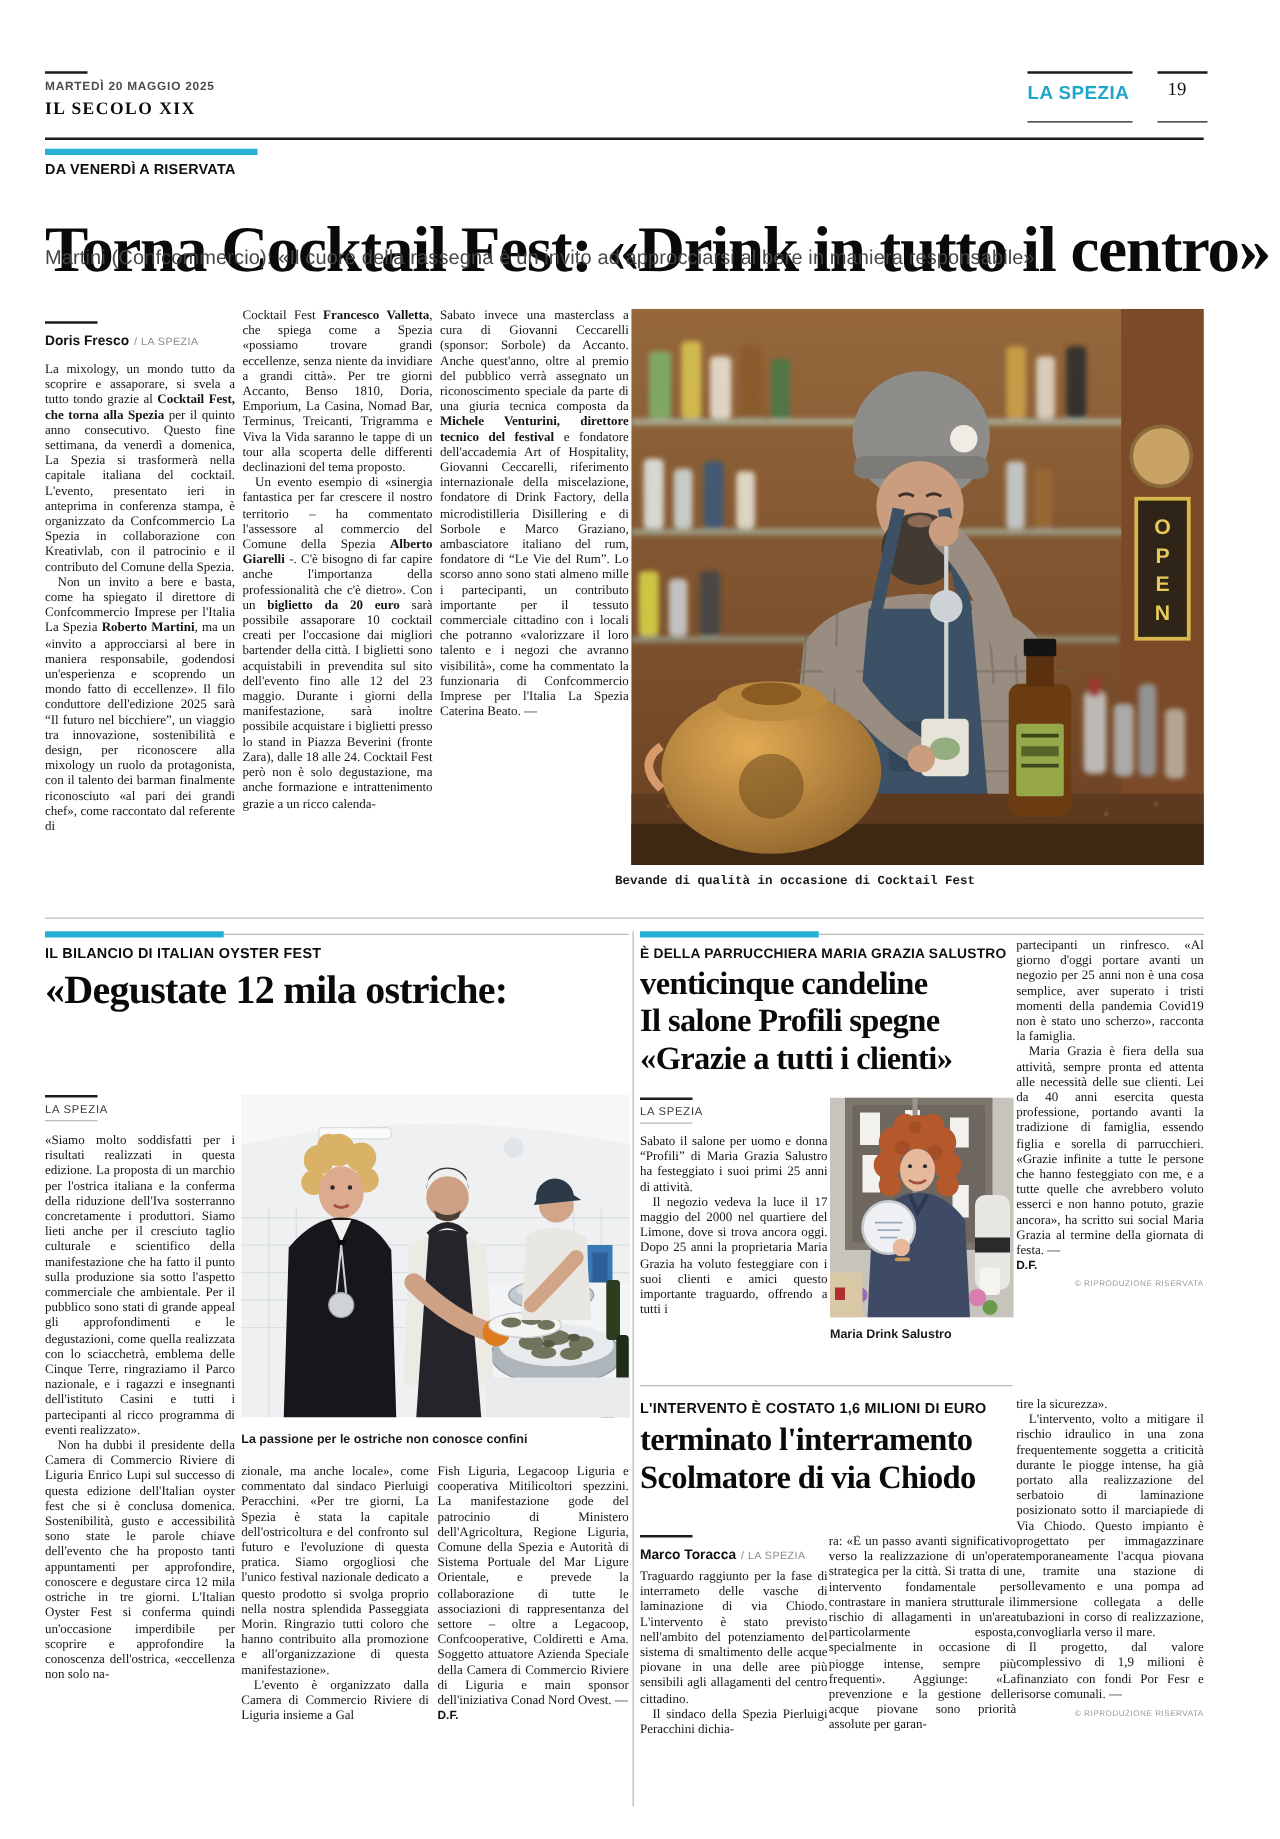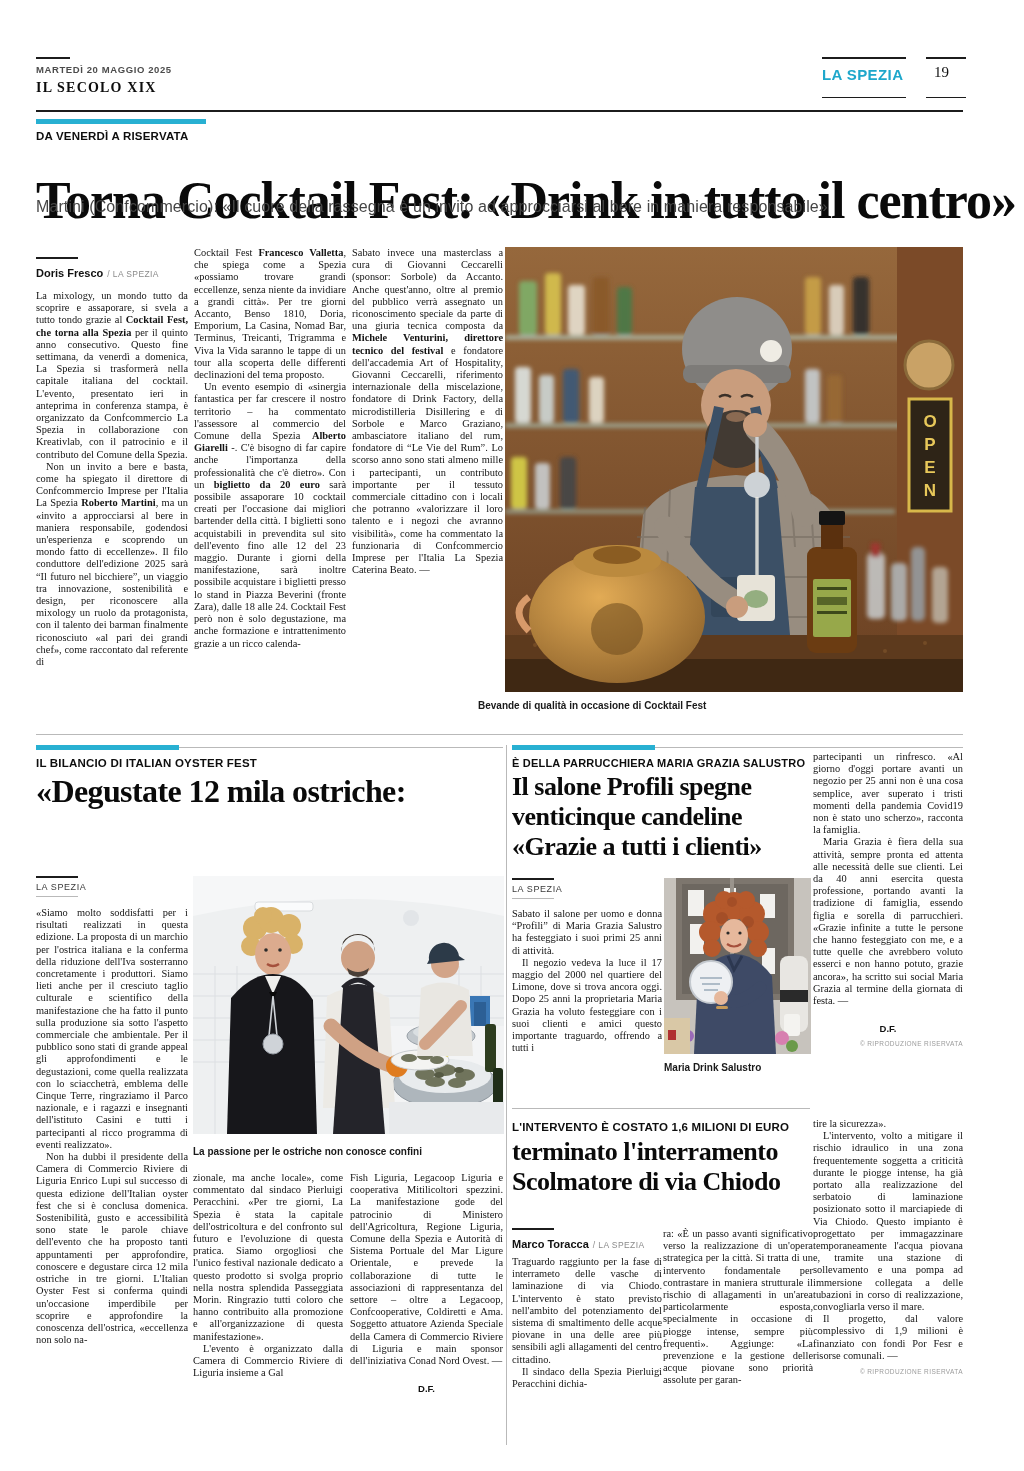--- a/index.html
+++ b/index.html
@@ -25,21 +25,21 @@
   .subhead{font-family:"Liberation Sans",sans-serif;font-size:16px;color:#454545;letter-spacing:.1px;}
   .place{font-family:"Liberation Sans",sans-serif;font-size:9px;color:#3a3a3a;letter-spacing:.6px;}
   .byname{font-family:"Liberation Sans",sans-serif;font-size:11px;font-weight:bold;color:#111;}
   .byplace{font-family:"Liberation Sans",sans-serif;font-size:8.5px;color:#8a8a8a;letter-spacing:.4px;}
   .bodycol{font-size:10.4px;line-height:12.2px;text-align:justify;hyphens:auto;overflow:hidden;}
   .bodycol p{margin:0;}
   .bodycol p + p{text-indent:10px;}
   .bodycol b{font-weight:bold;}
   .caption{font-family:"Liberation Sans",sans-serif;font-weight:bold;font-size:10px;color:#1a1a1a;}
   .sig{font-family:"Liberation Sans",sans-serif;font-weight:bold;font-size:9.5px;
-       text-align:center;margin-top:16px;color:#111;}
+       text-align:left;margin-top:0;color:#111;}
   .copyright{font-family:"Liberation Sans",sans-serif;font-size:6.5px;color:#9b9b9b;
              text-align:right;letter-spacing:.4px;margin-top:6px;}
   .photo svg{display:block;}
 </style>
 </head>
 <body>
 
 <div class="page">
 
   <div class="abs rule-dark" style="left:36px;top:57px;width:34px;height:2px;"></div>
@@ -181,21 +181,21 @@
       <rect x="312" y="364" width="30" height="3" fill="#3c481a"></rect>
       <g filter="url(#blur2)" opacity="0.8">
         <rect x="362" y="306" width="18" height="66" rx="5" fill="#cfd6da"></rect>
         <rect x="386" y="316" width="16" height="58" rx="5" fill="#b8c2c8"></rect>
         <rect x="406" y="300" width="14" height="74" rx="5" fill="#9aa6ae"></rect>
         <rect x="366" y="296" width="9" height="14" fill="#a83030"></rect>
         <rect x="427" y="320" width="16" height="56" rx="5" fill="#c2bcae"></rect>
       </g>
     </svg>
   </div>
-  <div class="abs caption" style="left:478px;top:700px;width:458px;">Bevande di qualità in occasione di Cocktail Fest</div>
+  <div class="abs caption" style="left:492px;top:700px;width:458px;font-family:Liberation Mono, monospace;">Bevande di qualità in occasione di Cocktail Fest</div>
 
   <div class="abs rule-light" style="left:36px;top:734px;width:927px;height:1px;"></div>
   <div class="abs rule-light" style="left:506px;top:745px;width:1px;height:700px;"></div>
 
   <div class="abs rule-light" style="left:36px;top:747px;width:467px;height:1px;"></div>
   <div class="abs cyanbar" style="left:36px;top:745px;width:143px;background:#28b0d2;"></div>
   <div class="abs kicker" style="left:36px;top:757px;">IL BILANCIO DI ITALIAN OYSTER FEST</div>
   <div class="abs hl hl-l" style="left:36px;top:773px;width:467px;">
     <div>«Degustate 12 mila ostriche:</div>
   </div>
@@ -296,22 +296,22 @@
     <div class="bodycol" style="width:153px;max-height:235px;">
         <p><span>Fish Liguria, Legacoop Liguria e cooperativa Mitilicoltori spezzini. La manifestazione gode del patrocinio di Ministero dell'Agricoltura, Regione Liguria, Comune della Spezia e Autorità di Sistema Portuale del Mar Ligure Orientale, e prevede la collaborazione di tutte le associazioni di rappresentanza del settore – oltre a Legacoop, Confcooperative, Coldiretti e Ama. Soggetto attuatore Azienda Speciale della Camera di Commercio Riviere di Liguria e main sponsor dell'iniziativa Conad Nord Ovest. —</span></p>
       </div>
     <div class="sig">D.F.</div>
   </div>
 
   <div class="abs rule-light" style="left:512px;top:747px;width:451px;height:1px;"></div>
   <div class="abs cyanbar" style="left:512px;top:745px;width:143px;background:#28b0d2;"></div>
   <div class="abs kicker" style="left:512px;top:757px;font-size:11px;">È DELLA PARRUCCHIERA MARIA GRAZIA SALUSTRO</div>
   <div class="abs hl hl-m" style="left:512px;top:772px;width:298px;">
+    <div>venticinque candeline</div>
     <div>Il salone Profili spegne</div>
-    <div>venticinque candeline</div>
     <div>«Grazie a tutti i clienti»</div>
   </div>
   <div class="abs rule-dark" style="left:512px;top:878px;width:42px;height:2px;"></div>
   <div class="abs place" style="left:512px;top:884px;">LA SPEZIA</div>
   <div class="abs rule-light" style="left:512px;top:898px;width:42px;height:1px;"></div>
   <div class="abs bodycol" style="left:512px;top:908px;width:150px;height:192px;">
       <p><span>Sabato il salone per uomo e donna “Profili” di Maria Grazia Salustro ha festeggiato i suoi primi 25 anni di attività.</span></p>
       <p><span>Il negozio vedeva la luce il 17 maggio del 2000 nel quartiere del Limone, dove si trova ancora oggi. Dopo 25 anni la proprietaria Maria Grazia ha voluto festeggiare con i suoi clienti e amici questo importante traguardo, offrendo a tutti i</span></p>
     </div>
 

